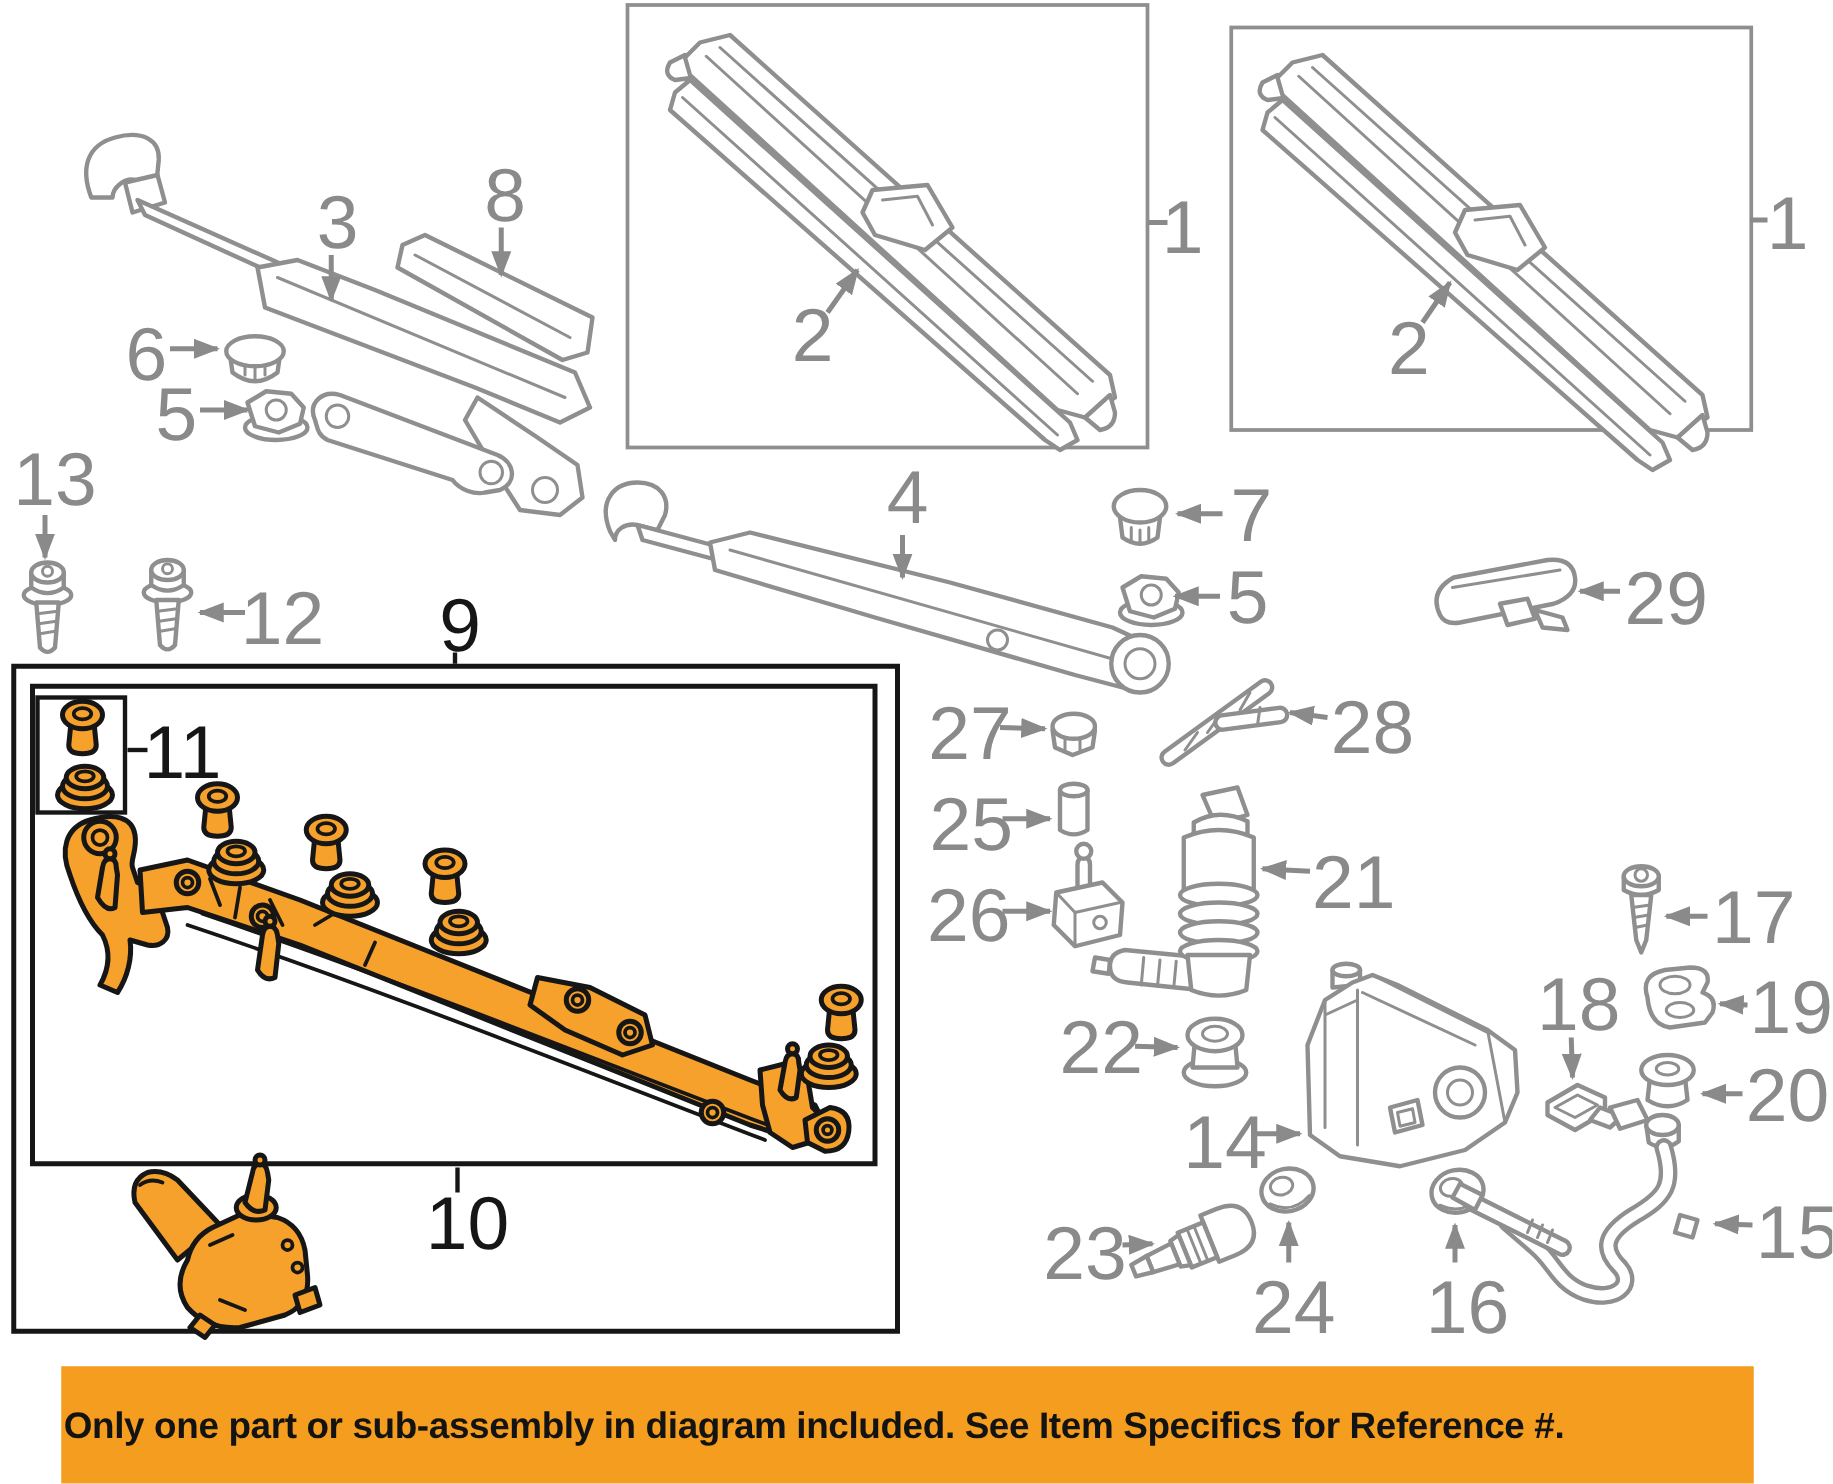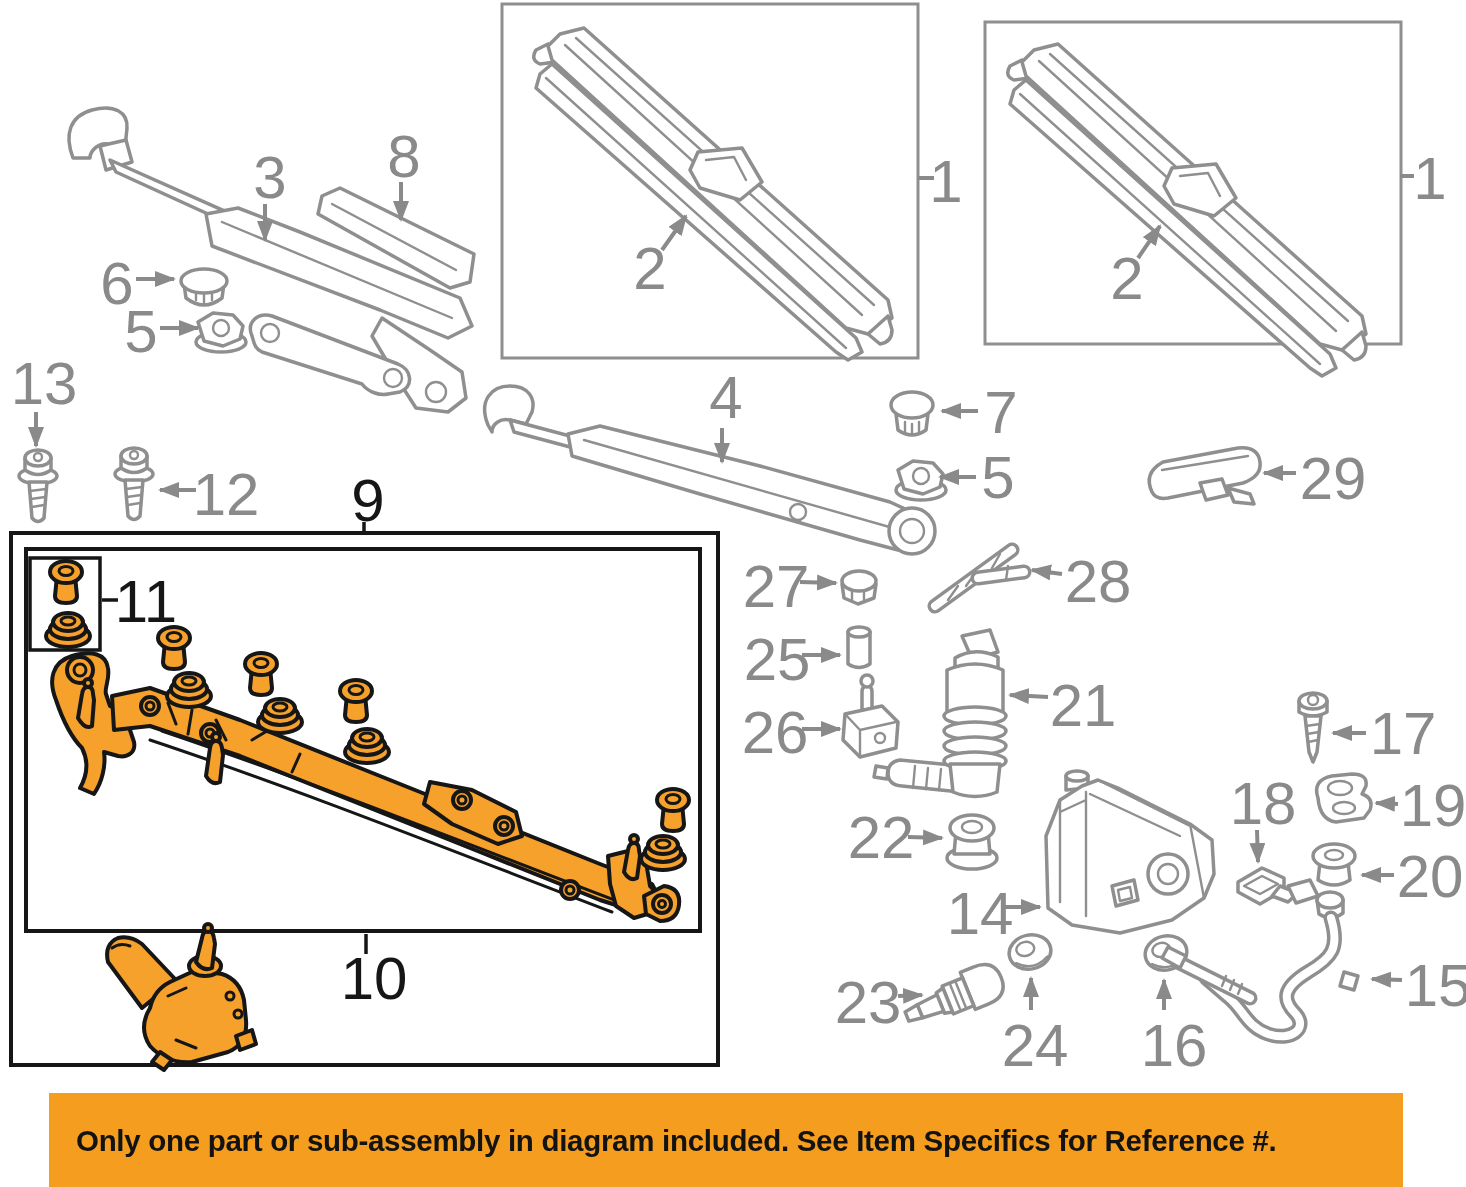--- a/index.html
+++ b/index.html
@@ -19,21 +19,21 @@
   .leadb{stroke:#161616;stroke-width:3.5;fill:none}
   
   .lbl{font-family:"Liberation Sans",sans-serif;font-size:60px;fill:#8a8a8a}
   .lblk{fill:#161616}
   
   .kbox{fill:none;stroke:#8f8f8f;stroke-width:3}
   .bbox{fill:none;stroke:#161616;stroke-width:4}
   .bbox2{fill:none;stroke:#161616;stroke-width:3.5}
   
   .banner{position:absolute;left:49px;top:1093px;width:1354px;height:94px;background:#F49D1E;
-          display:flex;flex-direction:column;justify-content:center;padding:0 27px;box-sizing:border-box}
+          display:flex;flex-direction:column;justify-content:center;padding:0 2px;box-sizing:border-box}
   .banner div{color:#131313;font-weight:700;font-size:29.5px;line-height:39px;white-space:nowrap;
               letter-spacing:-0.3px}
 </style>
 </head>
 <body>
 
 <div class="page">
 
 <svg width="1466" height="1187" viewBox="0 0 1466 1187">
   <defs>

